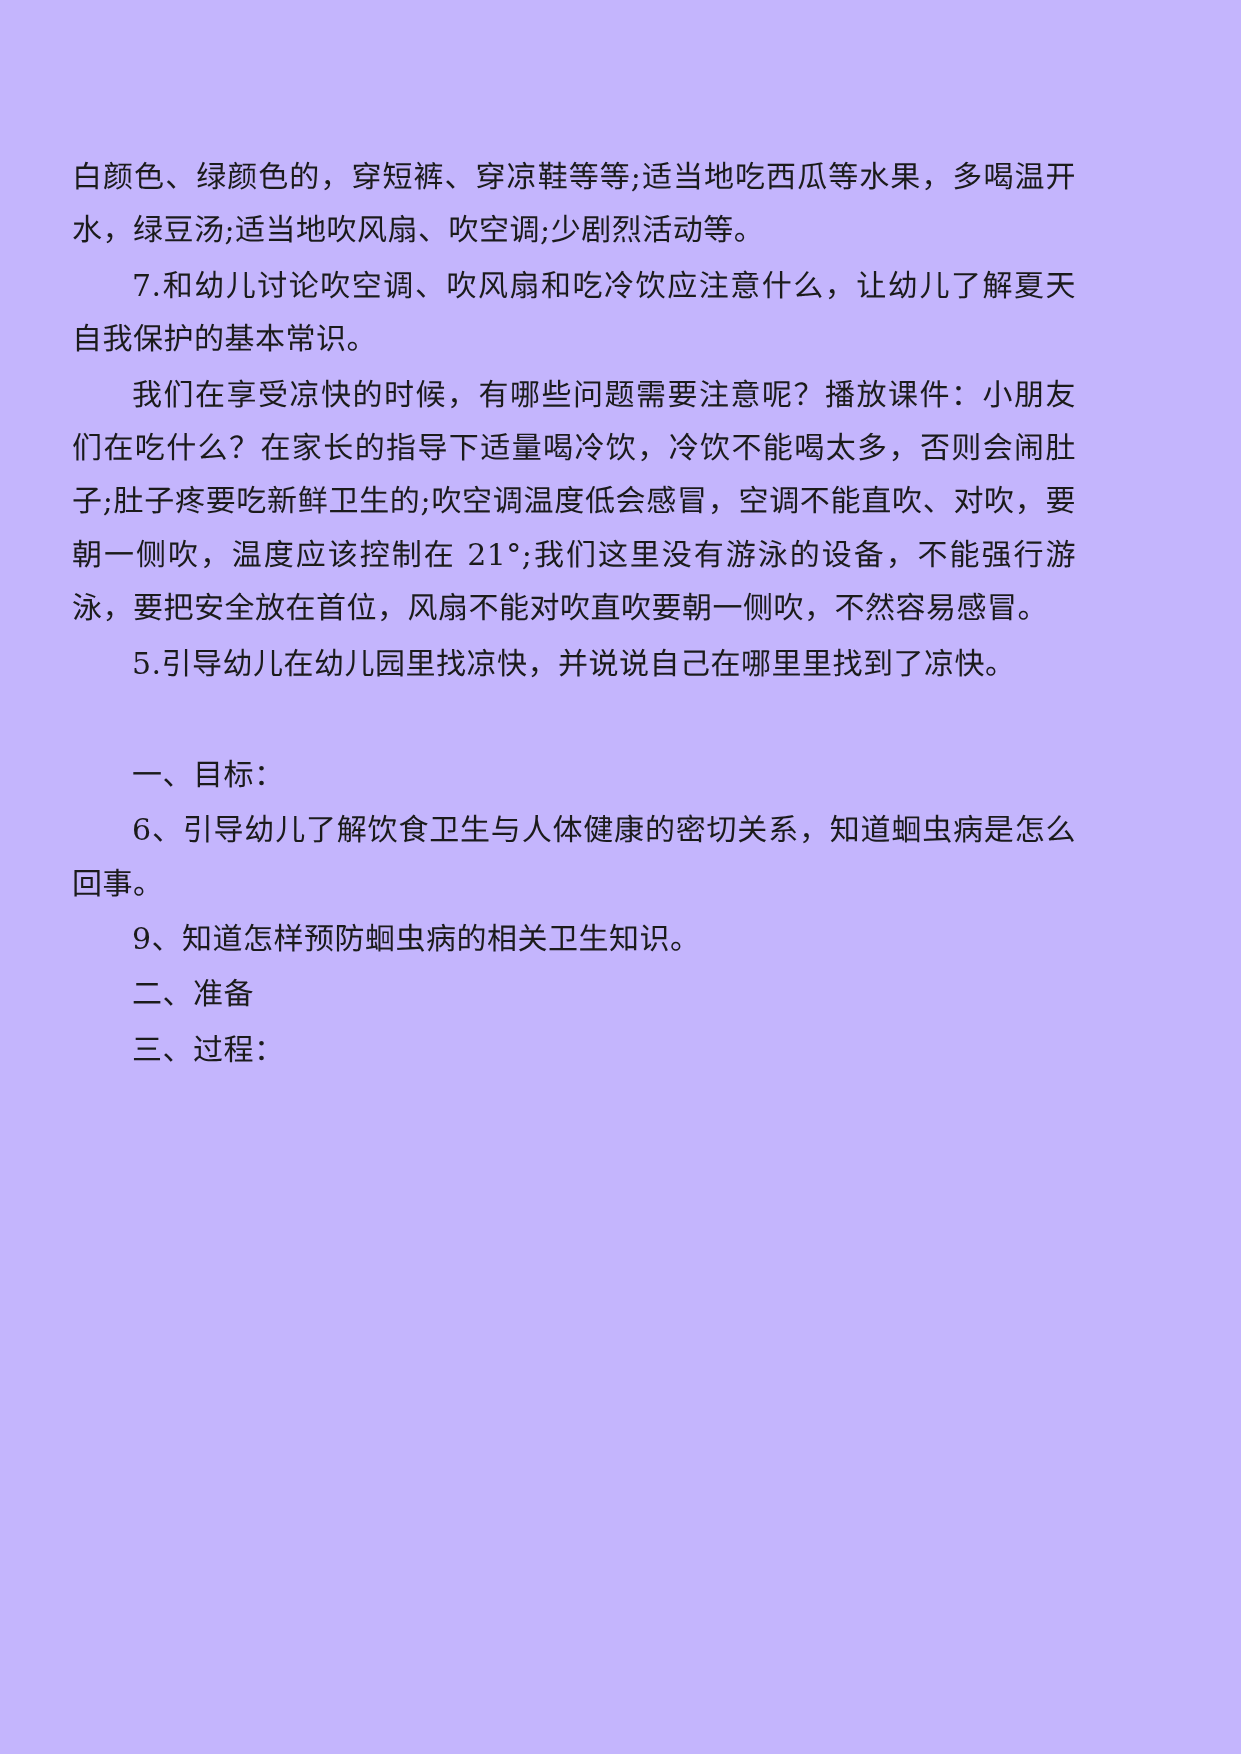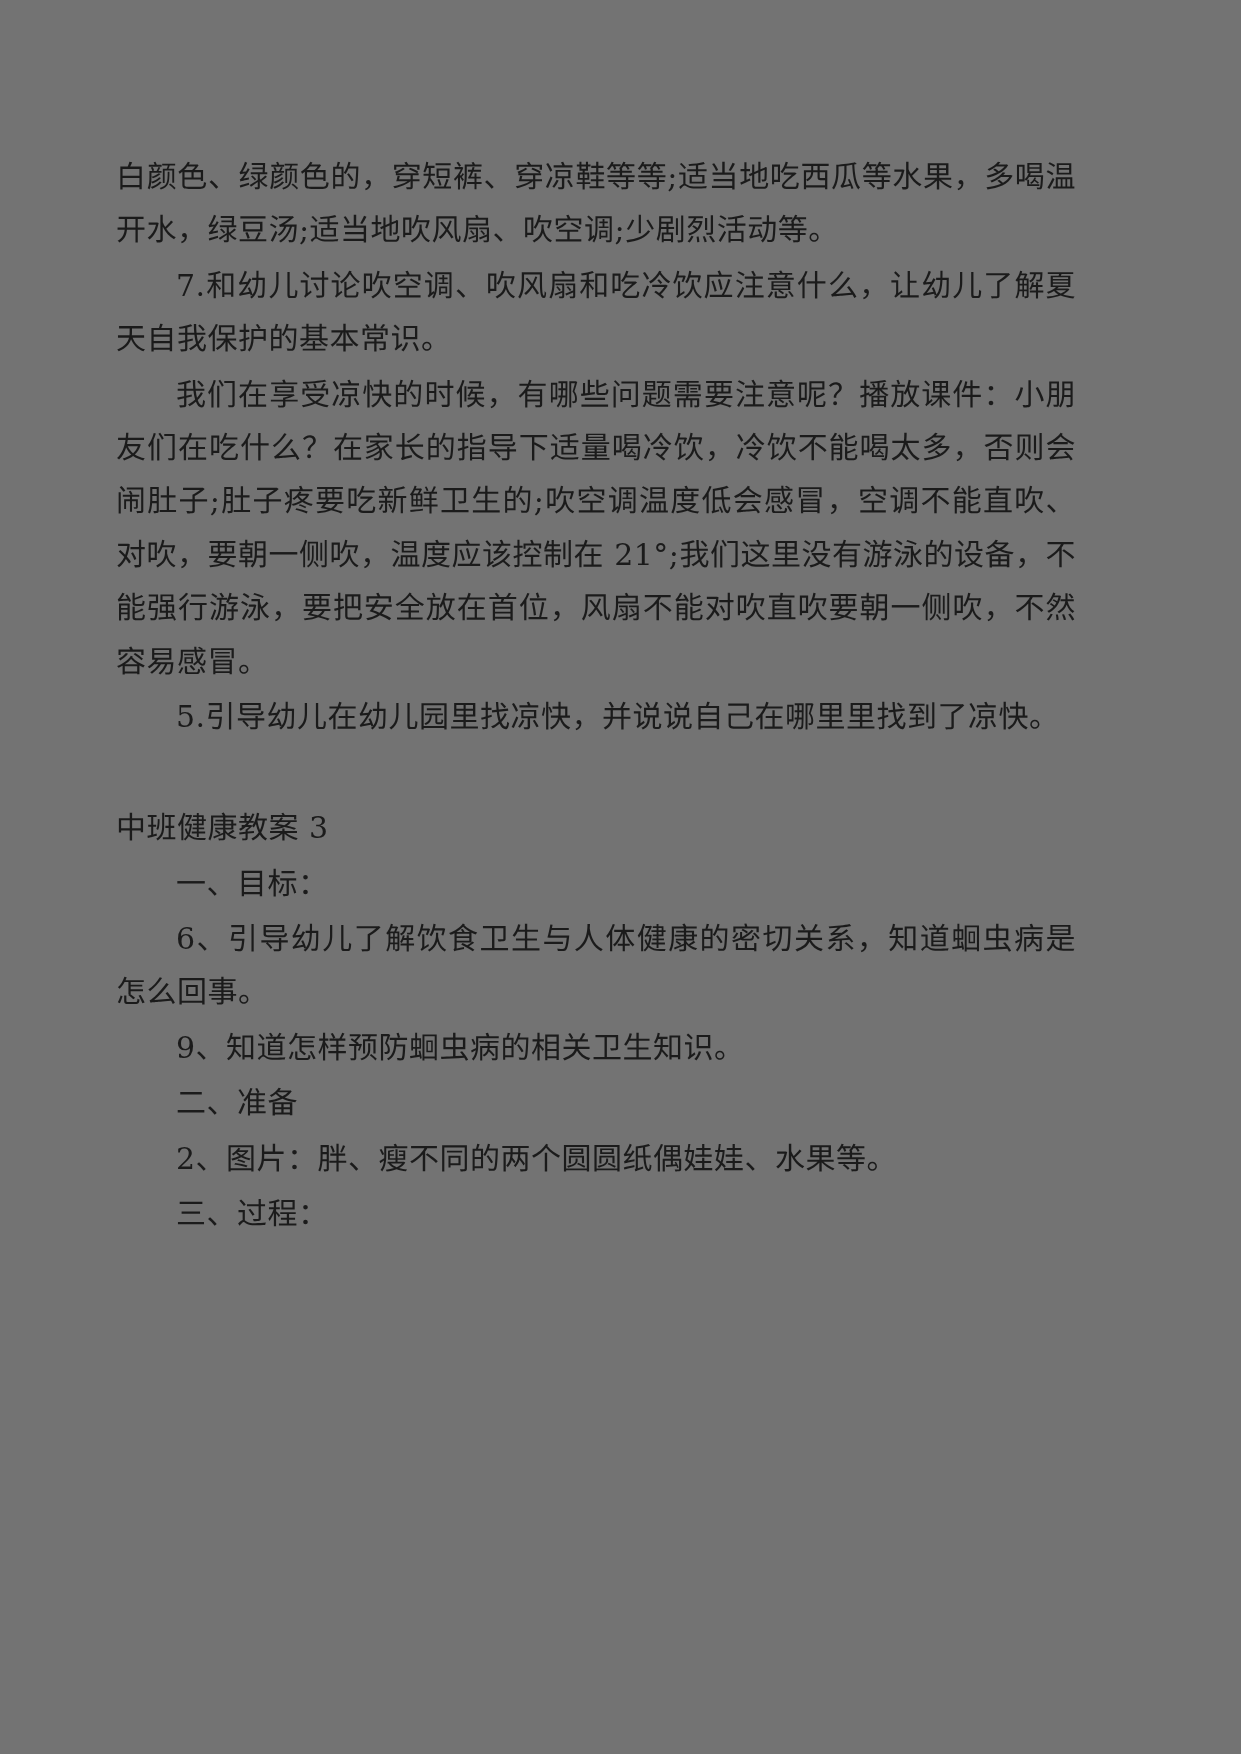--- a/index.html
+++ b/index.html
@@ -10,22 +10,22 @@
   body {
     width: 1241px;
     height: 1754px;
     font-family: "DejaVu Serif", "Liberation Serif", serif;
     color: #1b1b1b;
   }
   .page {
     box-sizing: border-box;
     width: 1241px;
     height: 1754px;
-    padding: 150px 165px 60px 116px;
-    background: #737373;
+    padding: 150px 165px 60px 72px;
+    background: #c4b5fd;
   }
   .doc-body {
     font-size: 30px;
     line-height: 1.78;
     letter-spacing: 0.5px;
     text-align: justify;
     color: #1b1b1b;
   }
   p.para {
     margin: 0 0 2px 0;
@@ -46,23 +46,21 @@
 <div class="page">
   <div class="doc-body">
 
     <p class="para noindent">白颜色、绿颜色的，穿短裤、穿凉鞋等等;适当地吃西瓜等水果，多喝温开水，绿豆汤;适当地吹风扇、吹空调;少剧烈活动等。</p>
     <p class="para indent">7.和幼儿讨论吹空调、吹风扇和吃冷饮应注意什么，让幼儿了解夏天自我保护的基本常识。</p>
     <p class="para indent">我们在享受凉快的时候，有哪些问题需要注意呢？播放课件：小朋友们在吃什么？在家长的指导下适量喝冷饮，冷饮不能喝太多，否则会闹肚子;肚子疼要吃新鲜卫生的;吹空调温度低会感冒，空调不能直吹、对吹，要朝一侧吹，温度应该控制在 21°;我们这里没有游泳的设备，不能强行游泳，要把安全放在首位，风扇不能对吹直吹要朝一侧吹，不然容易感冒。</p>
     <p class="para indent">5.引导幼儿在幼儿园里找凉快，并说说自己在哪里里找到了凉快。</p>
 
     <div class="gap-big"></div>
 
-    <p class="para noindent">中班健康教案 3</p>
 
     <p class="para indent">一、目标：</p>
     <p class="para indent">6、引导幼儿了解饮食卫生与人体健康的密切关系，知道蛔虫病是怎么回事。</p>
     <p class="para indent">9、知道怎样预防蛔虫病的相关卫生知识。</p>
     <p class="para indent">二、准备</p>
-    <p class="para indent">2、图片：胖、瘦不同的两个圆圆纸偶娃娃、水果等。</p>
     <p class="para indent">三、过程：</p>
 
   </div>
 </div>
 
 </body></html>

